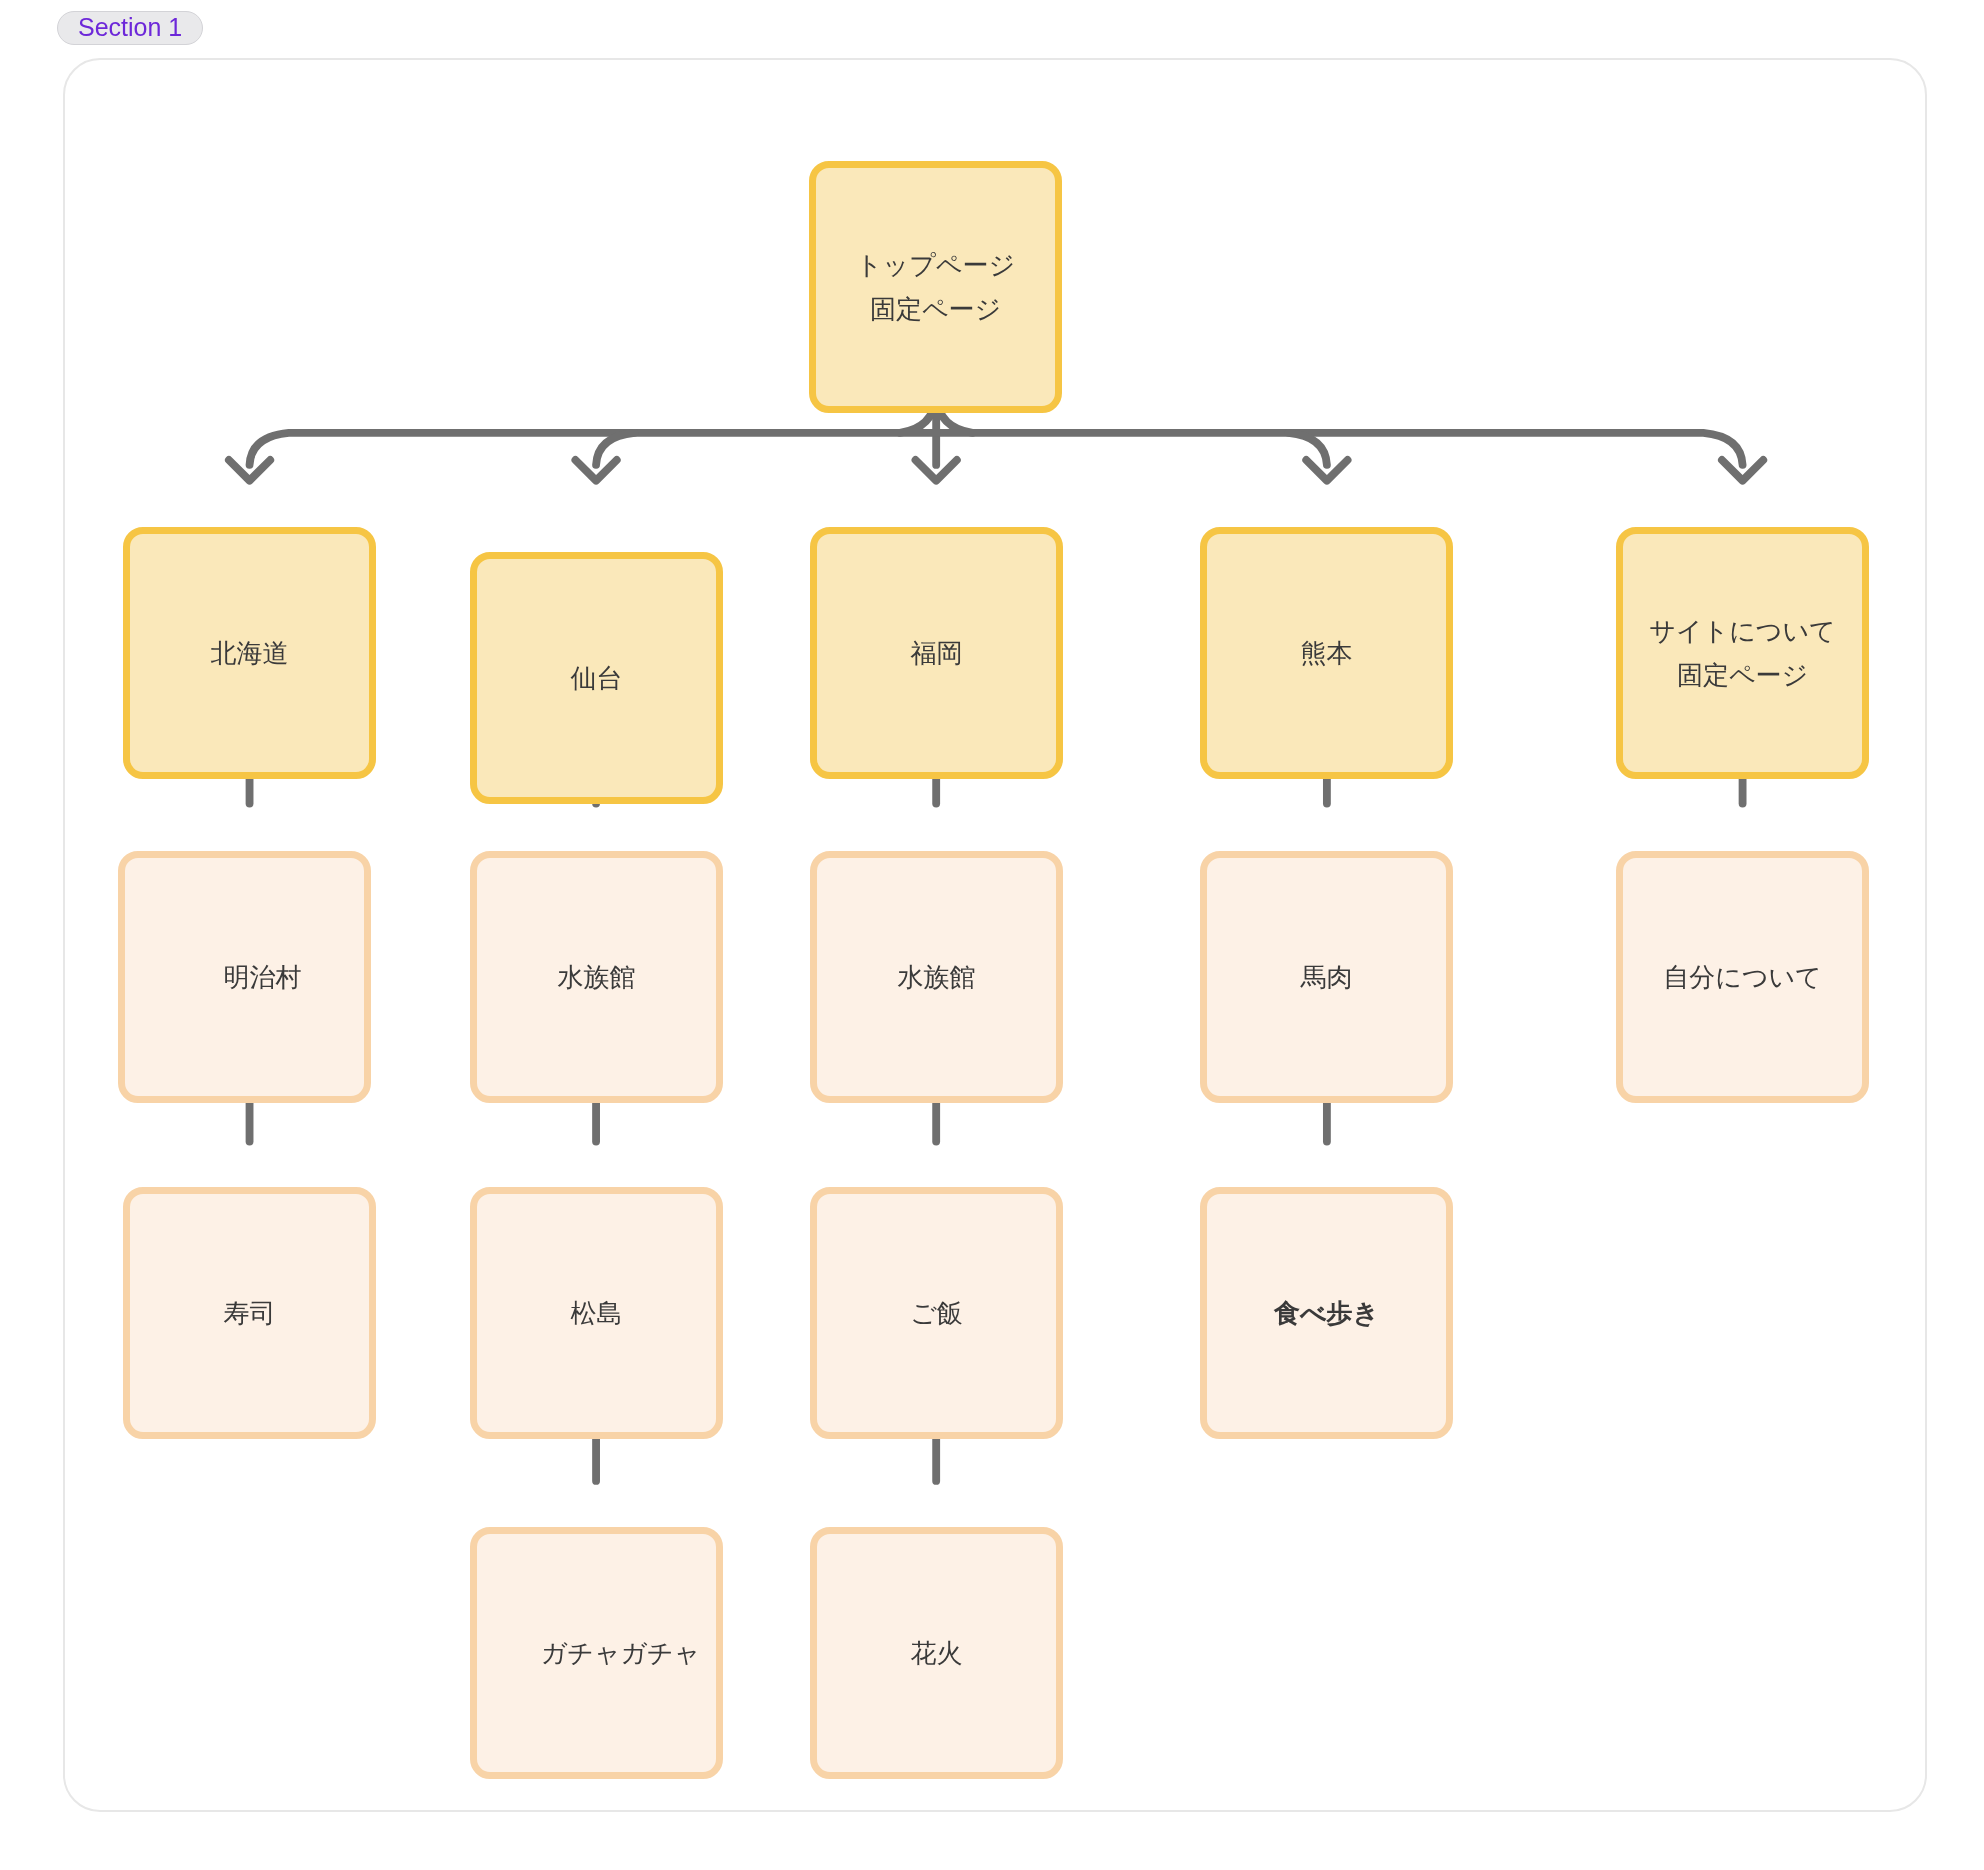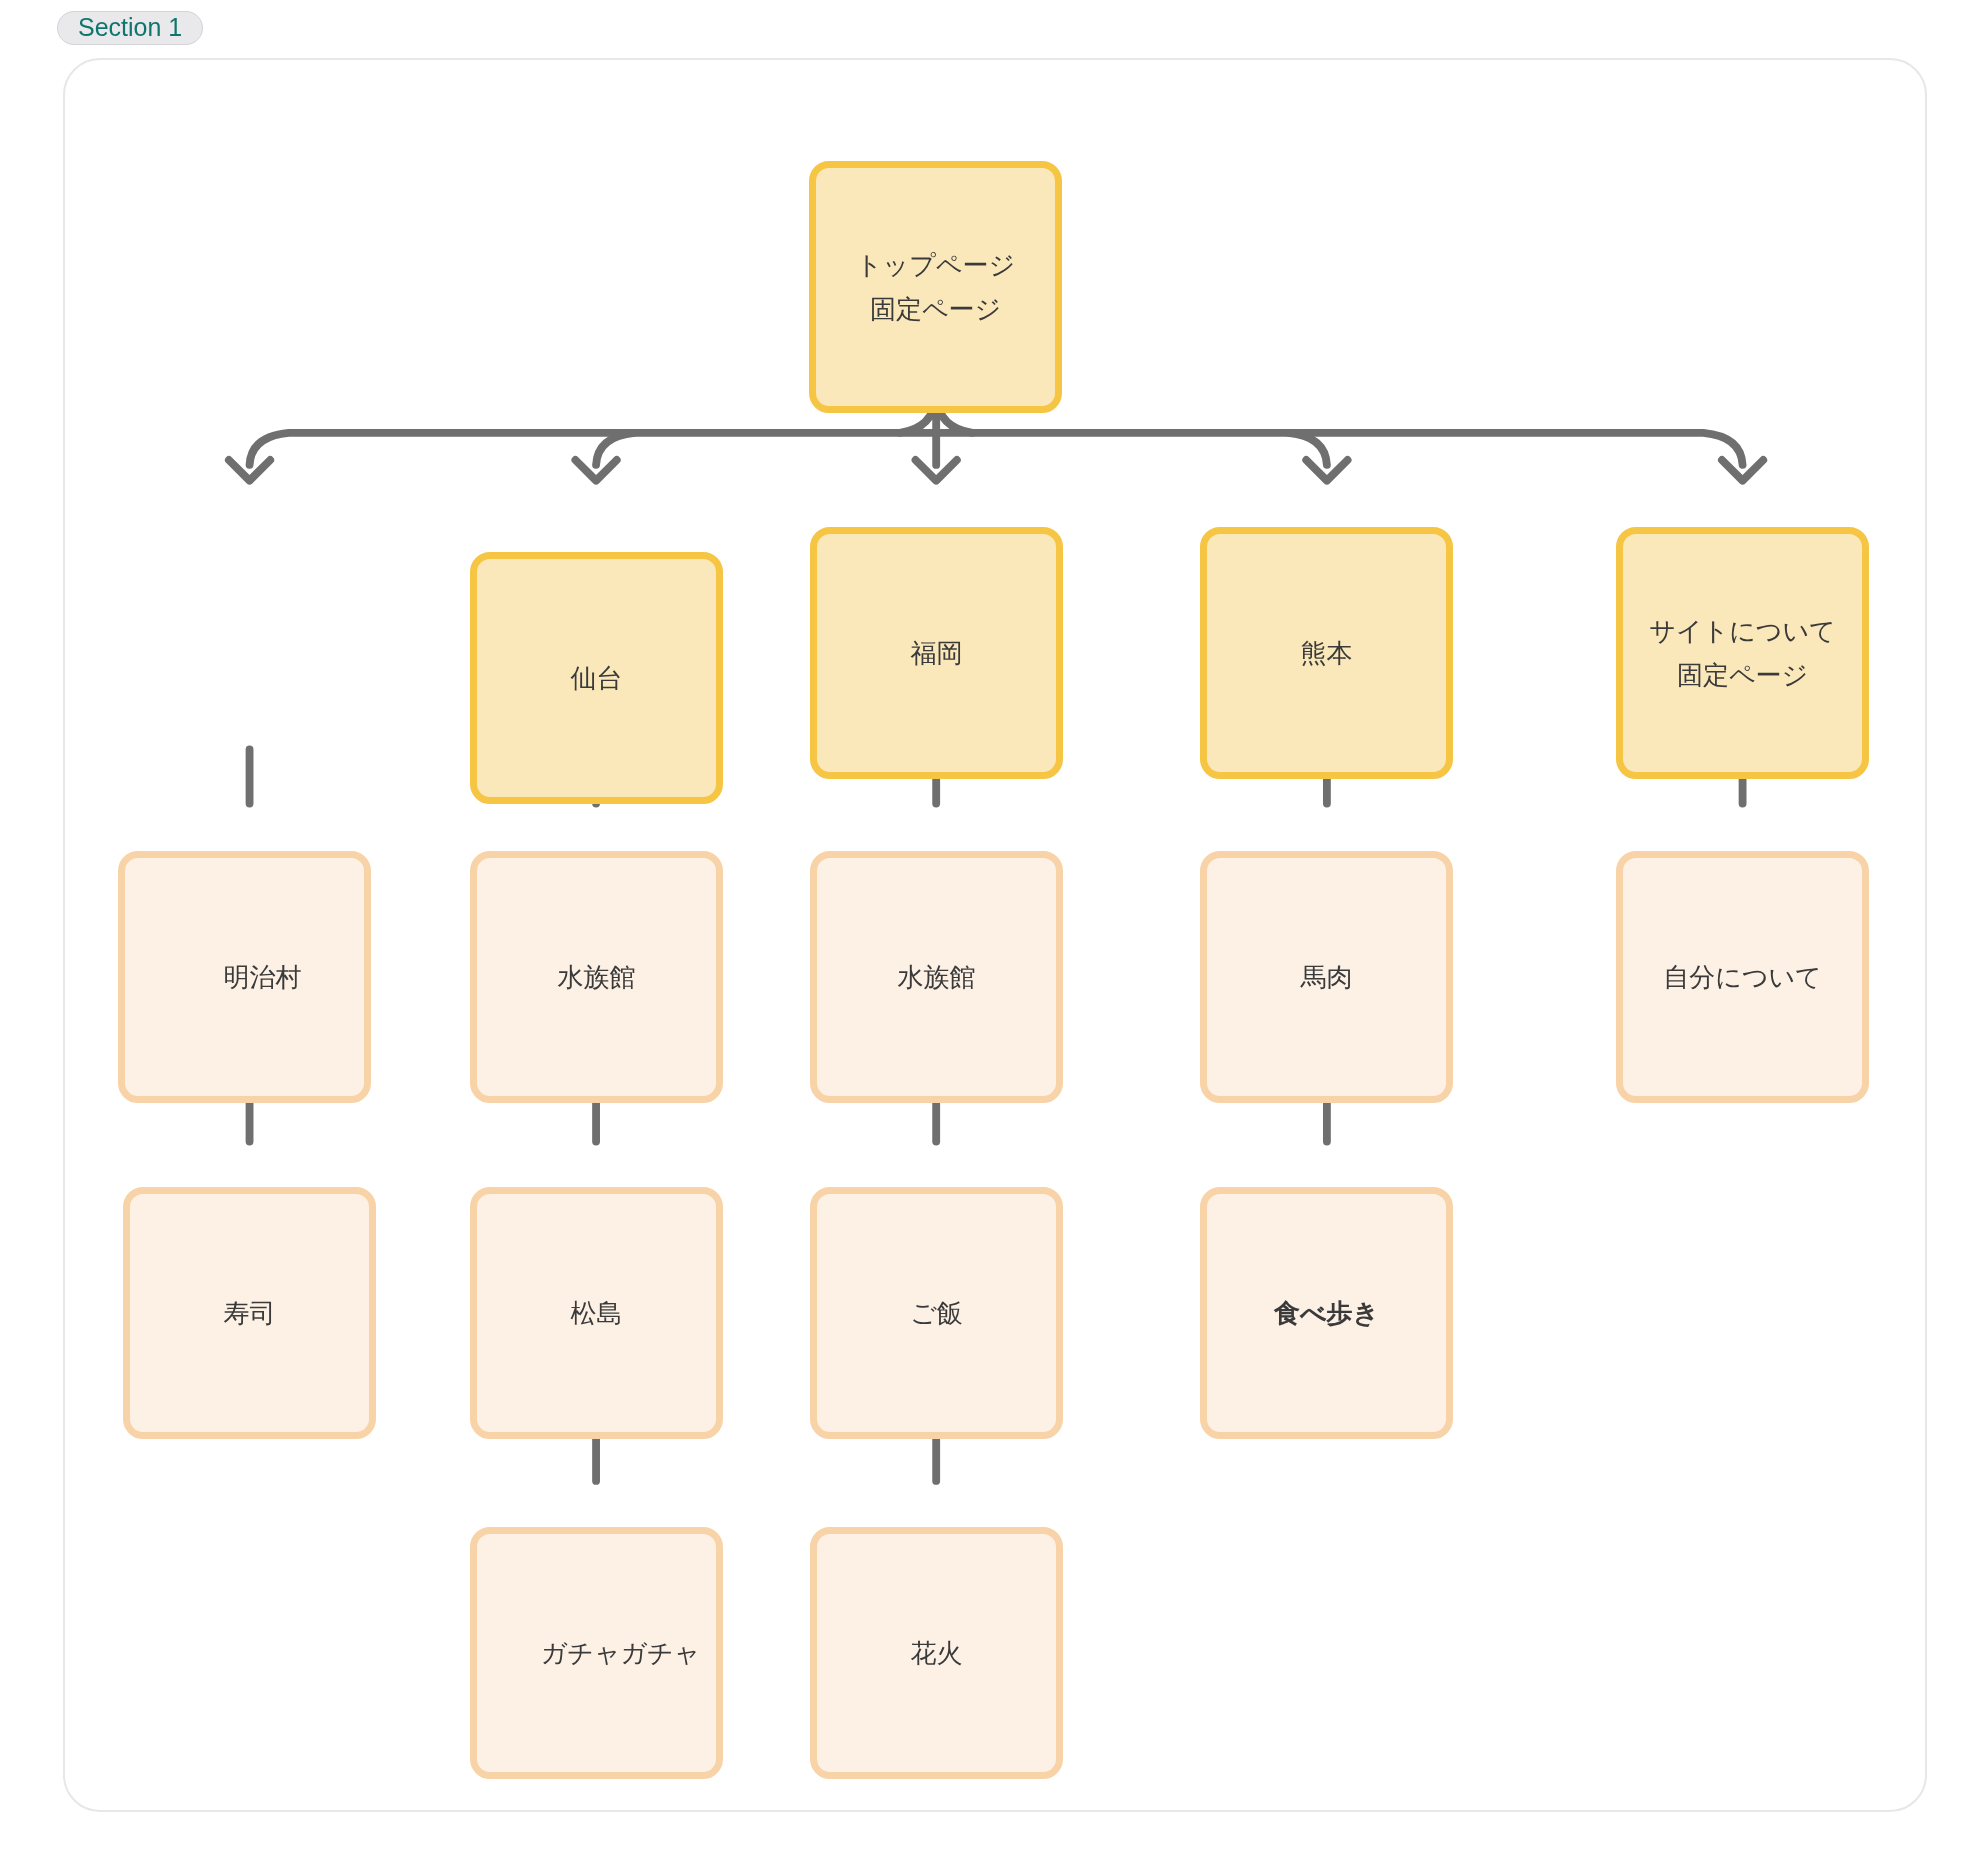--- a/index.html
+++ b/index.html
@@ -13,21 +13,21 @@
   body{
     width:1985px;height:1871px;background:var(--page_bg);
     font-family:"Liberation Sans","DejaVu Sans",sans-serif;
     position:relative;overflow:hidden;
   }
   .stage{position:absolute;inset:0;}
   .section-pill{
     position:absolute;left:57px;top:10.7px;height:34px;
     display:inline-flex;align-items:center;padding:0 20px;
     background:var(--pill_bg);border:1.4px solid var(--pill_border);
-    border-radius:17px;font-size:25px;color:#0f766e;box-sizing:border-box;
+    border-radius:17px;font-size:25px;color:#6d28d9;box-sizing:border-box;
     white-space:nowrap;
   }
   .frame{
     position:absolute;left:63px;top:58px;width:1864px;height:1754px;
     border:2.9px solid var(--frame_border);border-radius:37px;
     background:#FFFFFF;box-sizing:border-box;
   }
   svg.edges{position:absolute;left:0;top:0;width:1985px;height:1871px;pointer-events:none;}
   svg.edges path{fill:none;stroke:var(--line_gray);stroke-width:11;stroke-linecap:round;stroke-linejoin:round;}
   .node{
@@ -78,20 +78,23 @@
     <path d="M 1861 1505 L 1861 1601"></path>
     <path d="M 836 1977 L 836 2077"></path>
     <path d="M 1313 1977 L 1313 2077"></path>
   </svg>
 
   <div class="node lvl1" style="left:809px;top:123px;">
     <div class="line">トップページ</div>
     <div class="line">固定ページ</div>
   </div>
 
+  <div class="node lvl1" style="left:123px;top:489px;">
+    <div class="line">北海道</div>
+  </div>
   <div class="node lvl1" style="left:470px;top:514px;">
     <div class="line">仙台</div>
   </div>
   <div class="node lvl1" style="left:810px;top:489px;">
     <div class="line">福岡</div>
   </div>
   <div class="node lvl1" style="left:1200px;top:489px;">
     <div class="line">熊本</div>
   </div>
   <div class="node lvl1" style="left:1616px;top:489px;">

